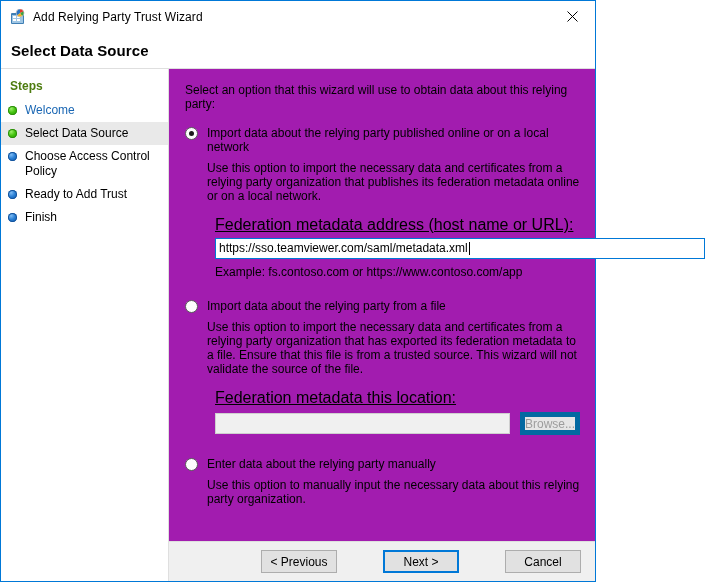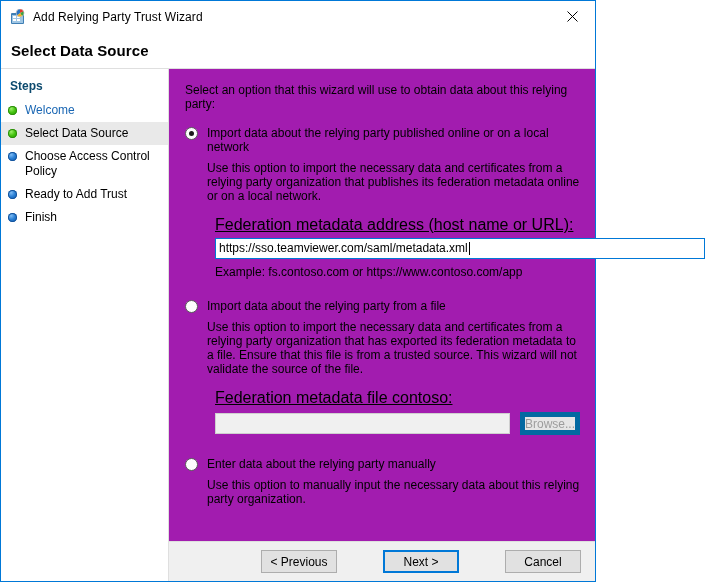--- a/index.html
+++ b/index.html
@@ -93,21 +93,21 @@
     width: 168px;
     background: #ffffff;
     border-right: 1px solid #dfdfdf;
     box-sizing: border-box;
     padding-top: 10px;
   }
   .sidebar-title {
     font-size: 12px;
     font-weight: bold;
     padding: 0 0 6px 9px;
-    color: #0c4a6e;
+    color: #4d7c0f;
   }
   .step {
     display: flex;
     align-items: flex-start;
     padding: 4px 4px 4px 7px;
     box-sizing: border-box;
     min-height: 21px;
   }
   .step.selected {
     background: #e9e9e9;
@@ -382,21 +382,21 @@
         </div>
 
         <div class="gap-mid"></div>
 
         <div class="option-block">
           <div class="radio-row">
             <span class="radio"></span>
             <span class="radio-label">Import data about the relying party from a file</span>
           </div>
           <div class="option-desc">Use this option to import the necessary data and certificates from a relying party organization that has exported its federation metadata to a file. Ensure that this file is from a trusted source.  This wizard will not validate the source of the file.</div>
-          <div class="field-label">Federation metadata file contoso:</div>
+          <div class="field-label">Federation metadata this location:</div>
           <div class="filerow">
             <div class="textbox-disabled"></div>
             <div class="browse-btn">Browse...</div>
           </div>
         </div>
 
         <div class="gap-mid2"></div>
 
         <div class="option-block">
           <div class="radio-row">

